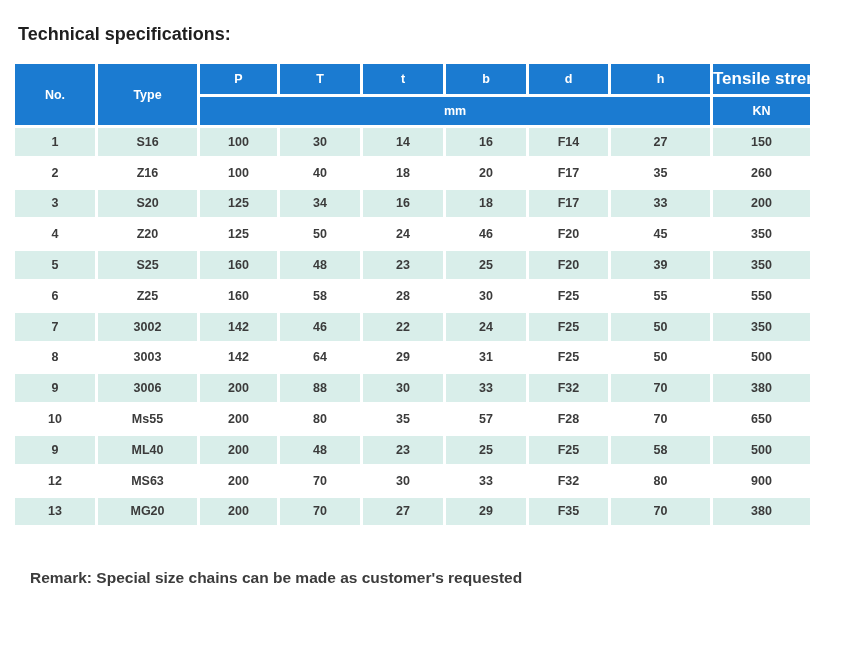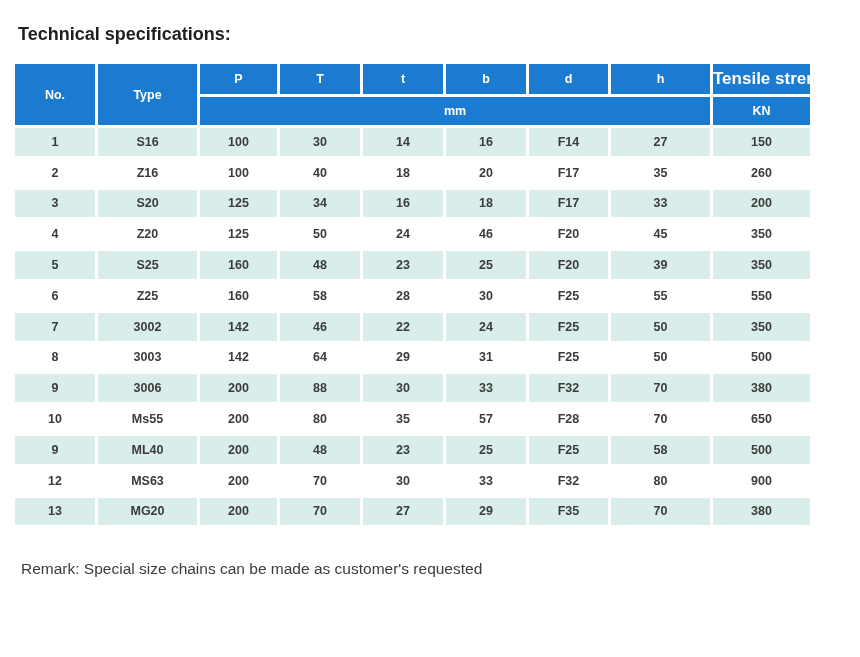--- a/index.html
+++ b/index.html
@@ -52,24 +52,24 @@
   .spec-table tbody td{
     height:30.8px;
     font-size:12.5px;
     color:var(--body-text);
     background:var(--row-bg);
   }
   .spec-table tbody tr:nth-child(odd) td{
     background:var(--row-alt-bg);
   }
   .remark{
-    margin:7px;
+    margin:16px;
     padding:25px 0 0 14px;
     font-size:15.5px;
-    font-weight:normal;
+    font-weight:bold;
     color:#3c3c3c;
   }
   
   col.c-no{width:83px;}
   col.c-type{width:102px;}
   col.c-p{width:80px;}
   col.c-t1{width:83px;}
   col.c-t2{width:83px;}
   col.c-b{width:83px;}
   col.c-d{width:82px;}

